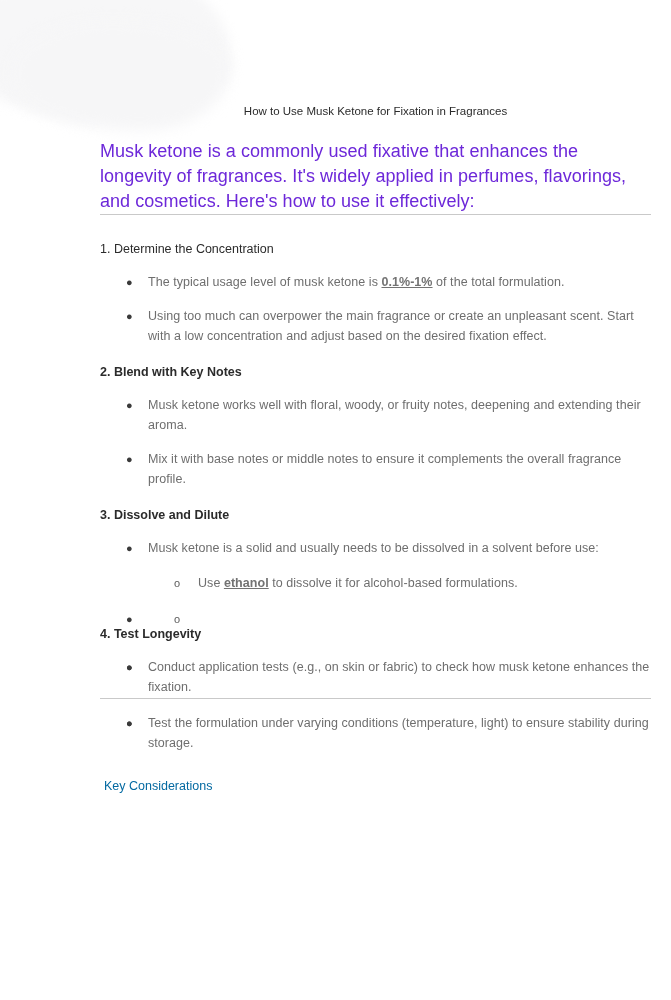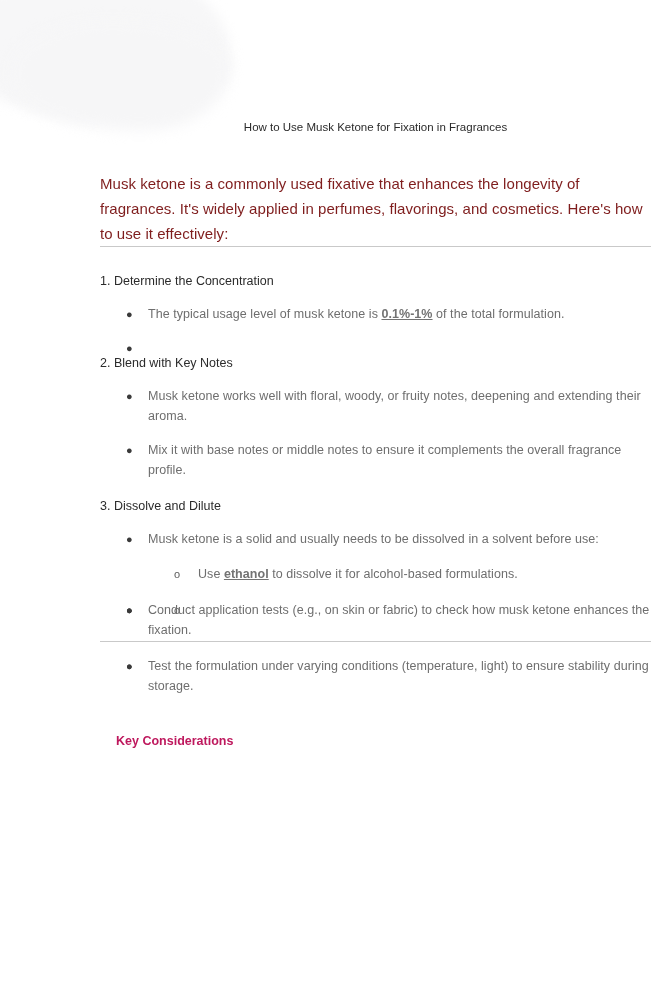--- a/index.html
+++ b/index.html
@@ -52,27 +52,27 @@
     top: 0;
     width: 551px;
   }
 
   .doc-title {
     text-align: center;
     font-size: 11.5px;
     color: #2b2b2b;
     font-weight: 400;
     line-height: 16px;
-    margin: 16px;
+    margin: 0;
     padding-top: 103px;
   }
 
   .intro {
-    font-size: 15px;
-    color: #7f1d1d;
+    font-size: 18px;
+    color: #6d28d9;
     line-height: 25px;
     margin: 0;
     padding-top: 20px;
     letter-spacing: 0.05px;
   }
 
   hr.rule {
     border: 0;
     border-top: 1px solid #c9c9c9;
     margin: 0;
@@ -83,28 +83,28 @@
   .rule-2 { margin-top: 18px; }
 
   h2.section-heading {
     font-size: 12.5px;
     color: #2b2b2b;
     font-weight: 400;
     line-height: 18px;
     margin: 0;
     padding-top: 25px;
   }
-  h2.section-heading.tight { padding-top: 16px; }
+  h2.section-heading.tight { padding-top: 16px; font-weight: bold; }
 
   h3.sub-heading {
     font-size: 12.5px;
-    color: #be185d;
-    font-weight: 700;
+    color: #0369a1;
+    font-weight: 400;
     line-height: 18px;
-    margin: 16px;
+    margin: 4px;
     padding-top: 19px;
   }
 
   ul.bullets, ol.numbers {
     margin: 0;
     padding: 0;
     list-style: none;
   }
 
   li.bullet-item {
@@ -169,20 +169,21 @@
     <hr class="rule rule-1">
 
     <h2 class="section-heading">1. Determine the Concentration</h2>
     <ul class="bullets">
       <li class="bullet-item">
         <span class="marker">●</span>
         <span>The typical usage level of musk ketone is </span><span class="b">0.1%-1%</span><span> of the total formulation.</span>
       </li>
       <li class="bullet-item">
         <span class="marker">●</span>
+        <span>Using too much can overpower the main fragrance or create an unpleasant scent. Start with a low concentration and adjust based on the desired fixation effect.</span>
       </li>
     </ul>
 
     <h2 class="section-heading tight">2. Blend with Key Notes</h2>
     <ul class="bullets">
       <li class="bullet-item">
         <span class="marker">●</span>
         <span>Musk ketone works well with floral, woody, or fruity notes, deepening and extending their aroma.</span>
       </li>
       <li class="bullet-item">
@@ -204,20 +205,21 @@
           <li class="subbullet-item">
             <span class="marker">o</span>
           </li>
         </ul>
       </li>
       <li class="bullet-item">
         <span class="marker">●</span>
       </li>
     </ul>
 
+    <h2 class="section-heading tight">4. Test Longevity</h2>
     <ul class="bullets">
       <li class="bullet-item">
         <span class="marker">●</span>
       </li>
       <li class="bullet-item">
         <span class="marker">●</span>
         <span>Conduct application tests (e.g., on skin or fabric) to check how musk ketone enhances the fixation.</span>
       </li>
     </ul>
 

